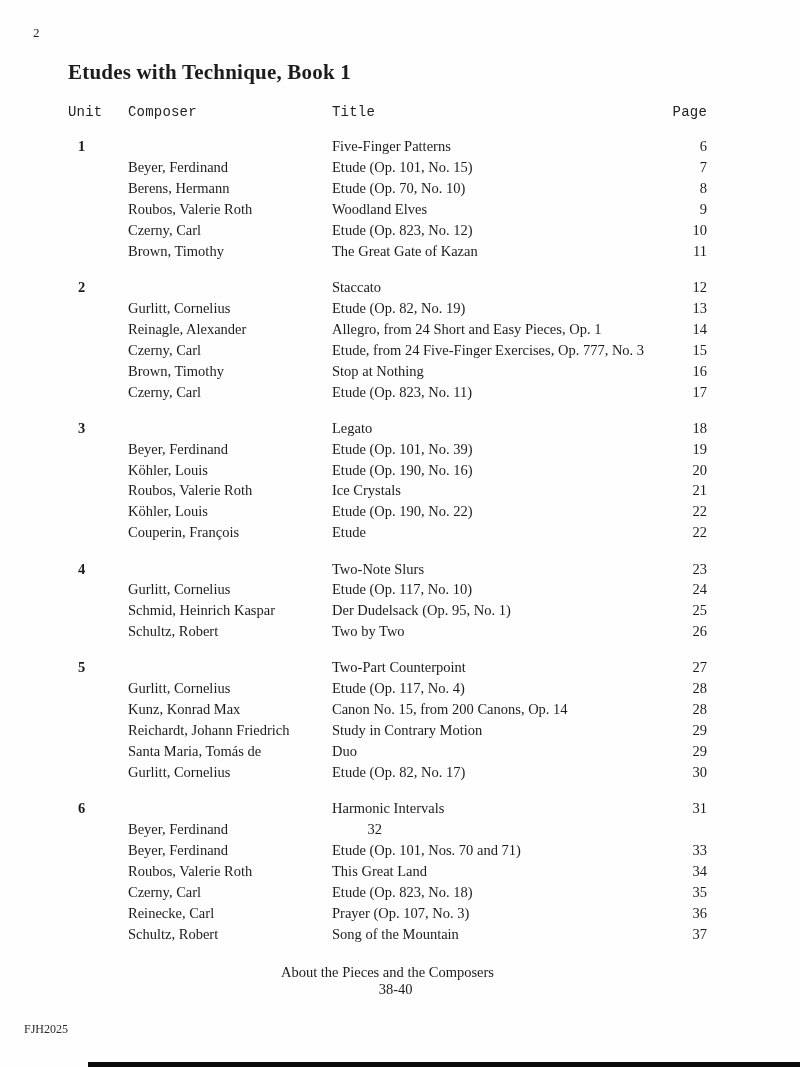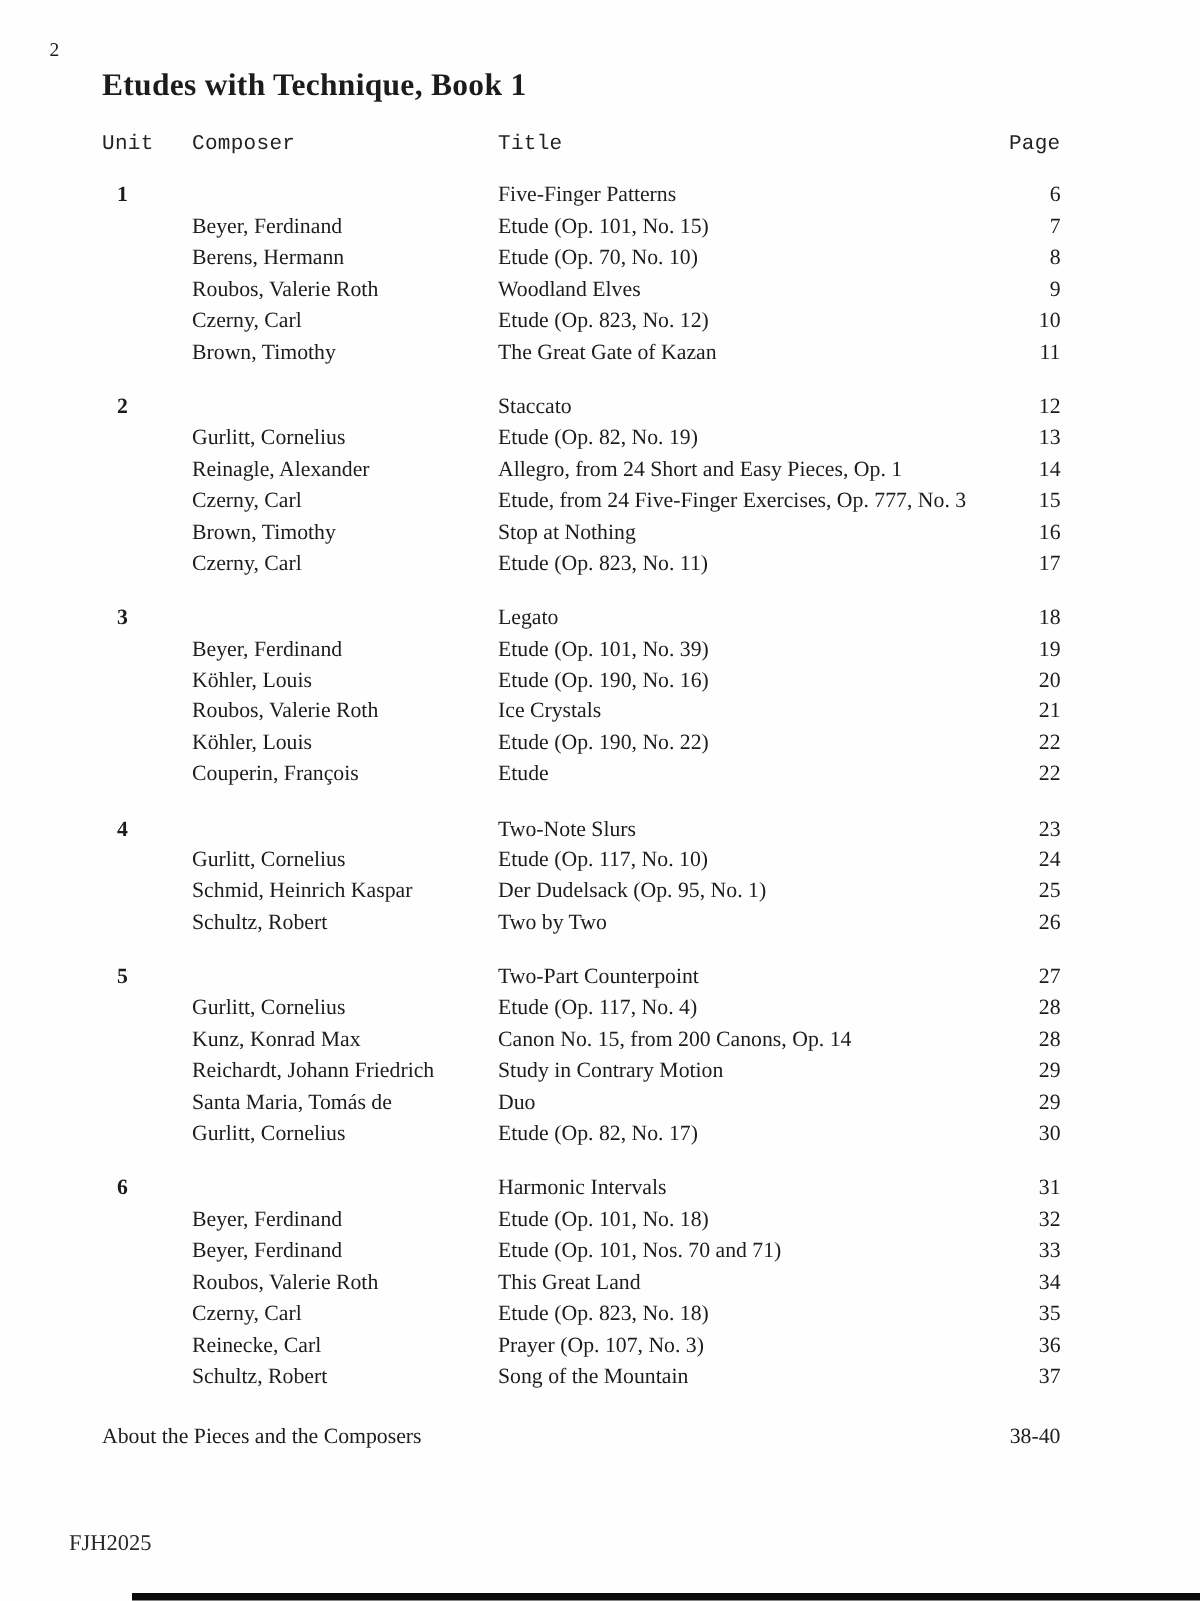--- a/index.html
+++ b/index.html
@@ -8,21 +8,21 @@
     background:#ffffff;
     font-family:"Liberation Serif","DejaVu Serif",serif;
     color:#1c1c1c;
     overflow:hidden;
   }
   .page{position:relative;width:800px;height:1067px;background:#fefefe;}
   .corner-num{
     position:absolute;left:33px;top:25px;
     font-size:13px;line-height:15px;
   }
-  .content{position:absolute;left:68px;top:0;width:639px;}
+  .content{position:absolute;left:68px;top:16px;width:639px;}
   h1.book-title{
     margin:43px 0 0 0;
     font-size:21px;line-height:27px;
     font-weight:bold;letter-spacing:0.2px;
   }
   .head-row{
     margin-top:16px;height:19px;
     display:flex;align-items:center;
     font-family:Liberation Mono, monospace;
     font-size:14px;letter-spacing:0.2px;color:#222;
@@ -36,26 +36,27 @@
   .c-unit{width:60px;flex:0 0 60px;}
   .c-comp{width:204px;flex:0 0 204px;}
   .c-title{flex:1 1 auto;min-width:0;white-space:nowrap;}
   .c-page{width:50px;flex:0 0 50px;text-align:right;}
   .unit-num{font-weight:bold;padding-left:10px;box-sizing:border-box;}
   .section-head .c-title{font-weight:normal;}
   section.toc-section{margin-top:15.4px;}
   .it{}
   .about-row{
     margin-top:19.5px;height:20.9px;
-    display:flex;align-items:center;justify-content:space-between;
+    display:flex;align-items:center;justify-content:flex-start;
     font-size:14.5px;
+    flex-direction:column;
   }
   .footer-code{
-    position:absolute;left:46px;top:1022px;
-    font-size:15px;line-height:14px;color:#2a2a2a;
+    position:absolute;left:24px;top:1022px;
+    font-size:12px;line-height:14px;color:#2a2a2a;
   }
   .scan-bar{
     position:absolute;left:88px;top:1062px;width:712px;height:5px;
     background:#0b0b0b;
   }
 </style>
 </head>
 <body>
 
 <div class="page">
@@ -288,21 +289,20 @@
     <div class="row section-head">
       <div class="c-unit unit-num">6</div>
       <div class="c-comp"></div>
       <div class="c-title">Harmonic Intervals</div>
       <div class="c-page">31</div>
     </div>
     <div>
   <div class="row">
     <div class="c-unit"></div>
     <div class="c-comp">Beyer, Ferdinand</div>
-    <div class="c-title"><span>Etude </span><span class="it">(Op. 101, No. 18)</span></div>
     <div class="c-page">32</div>
   </div>
 
   <div class="row">
     <div class="c-unit"></div>
     <div class="c-comp">Beyer, Ferdinand</div>
     <div class="c-title"><span>Etude </span><span class="it">(Op. 101, Nos. 70 and 71)</span></div>
     <div class="c-page">33</div>
   </div>
 

